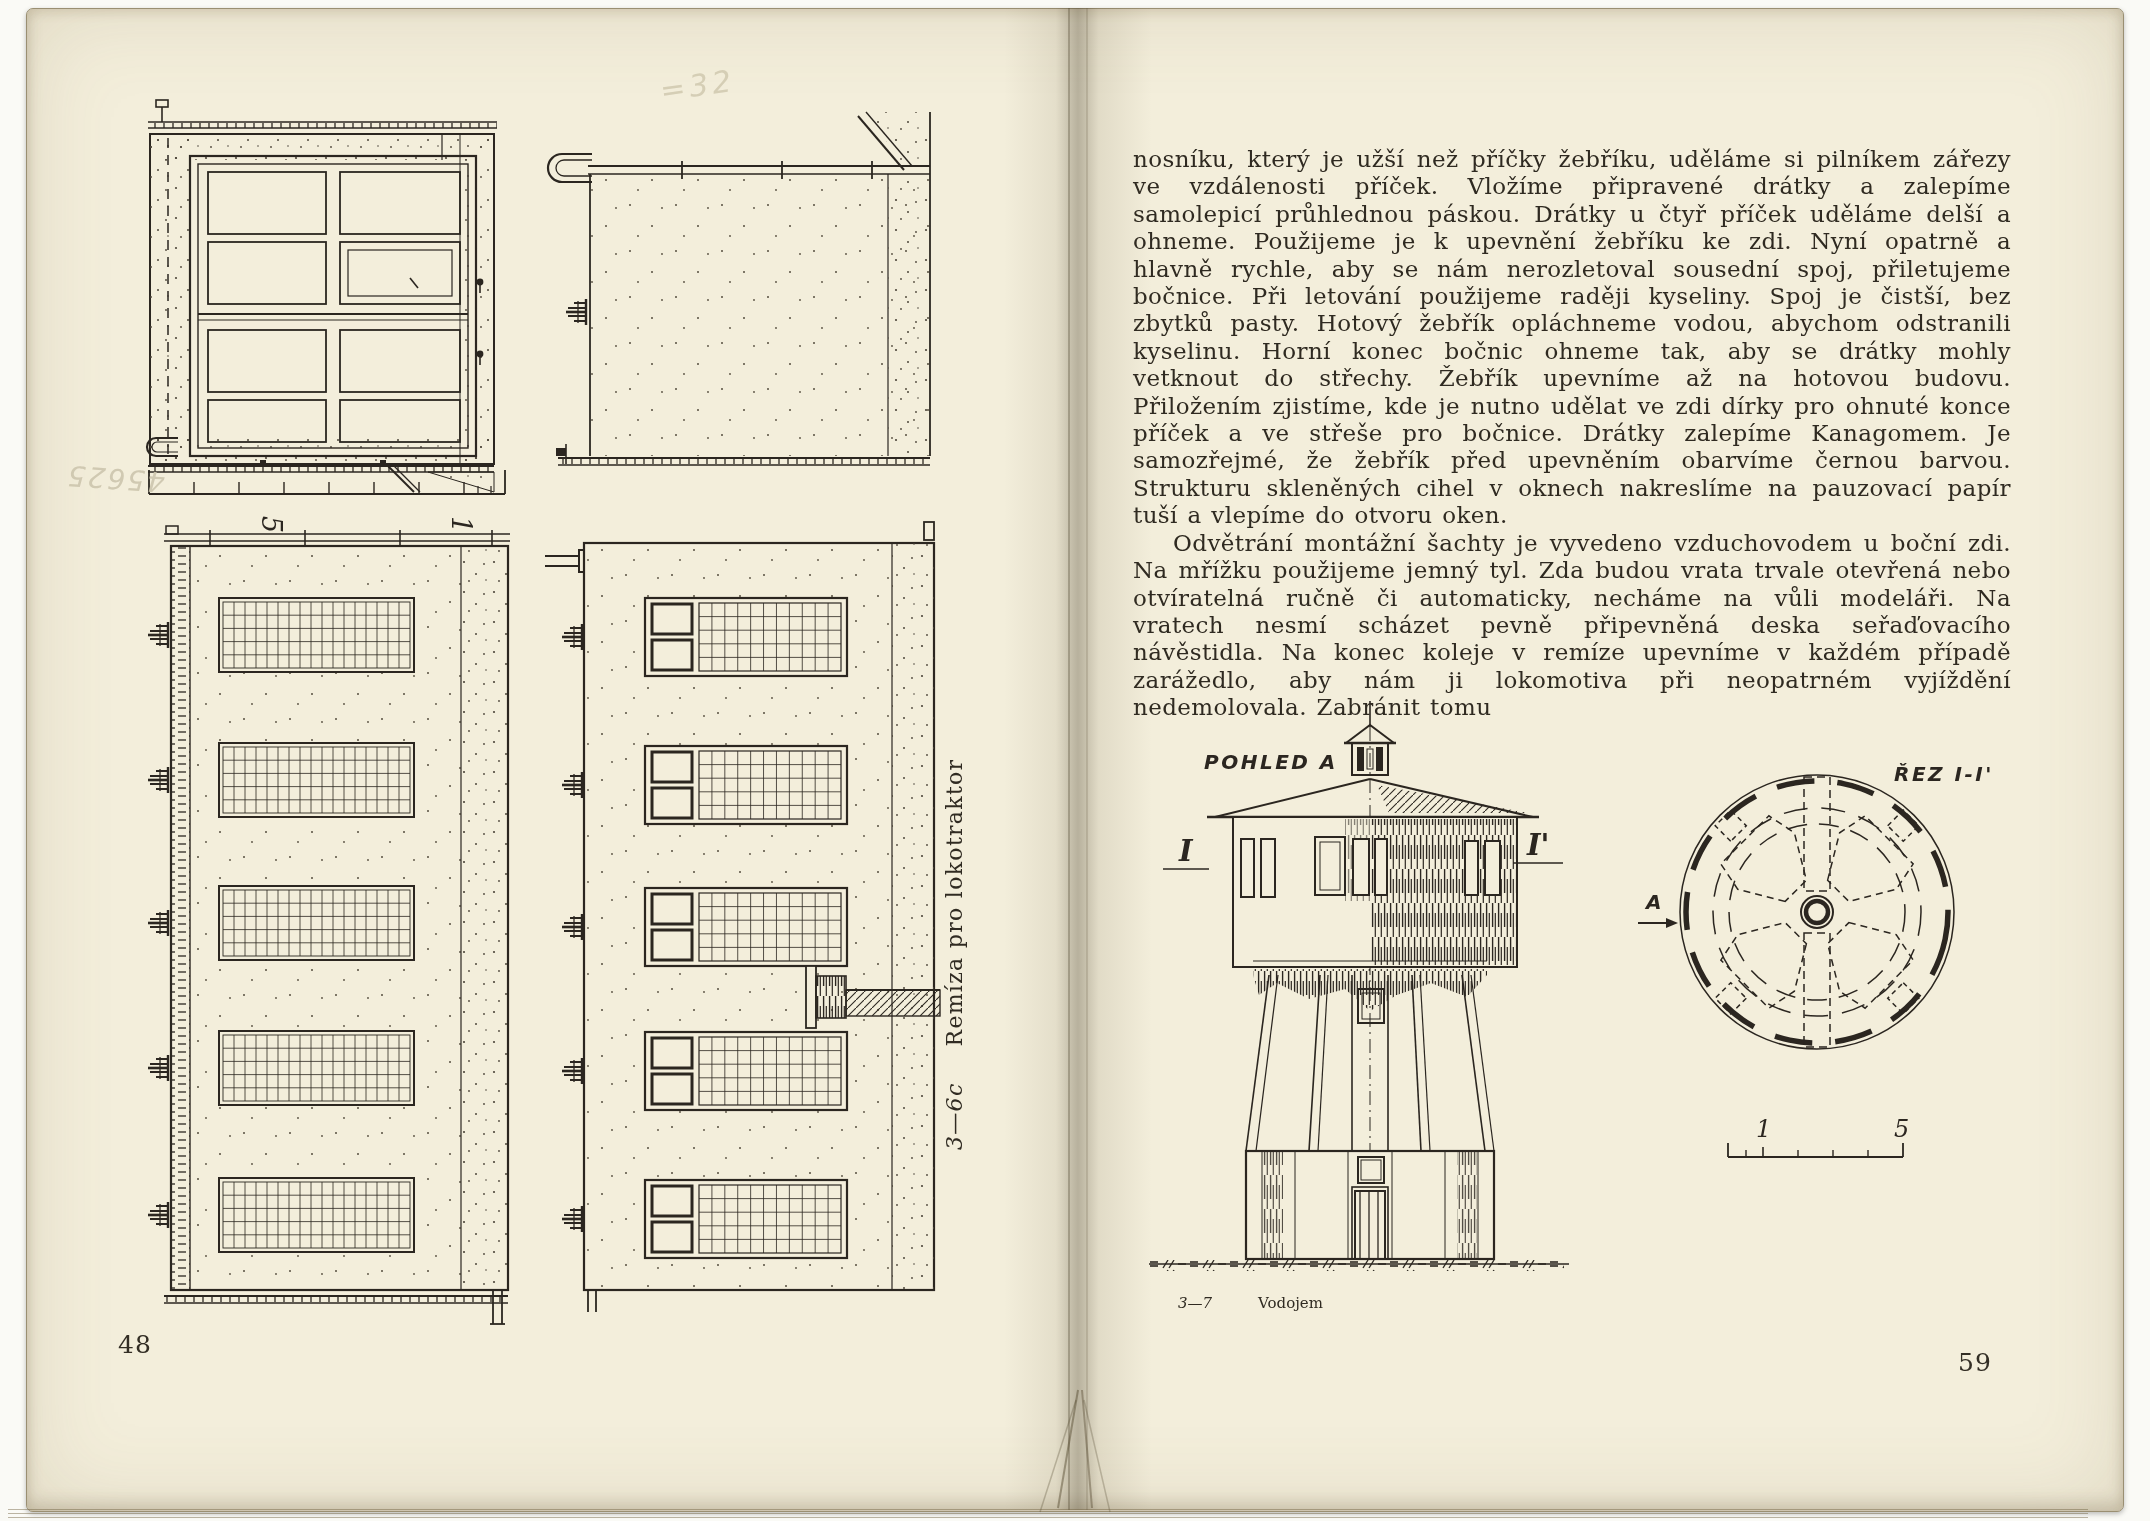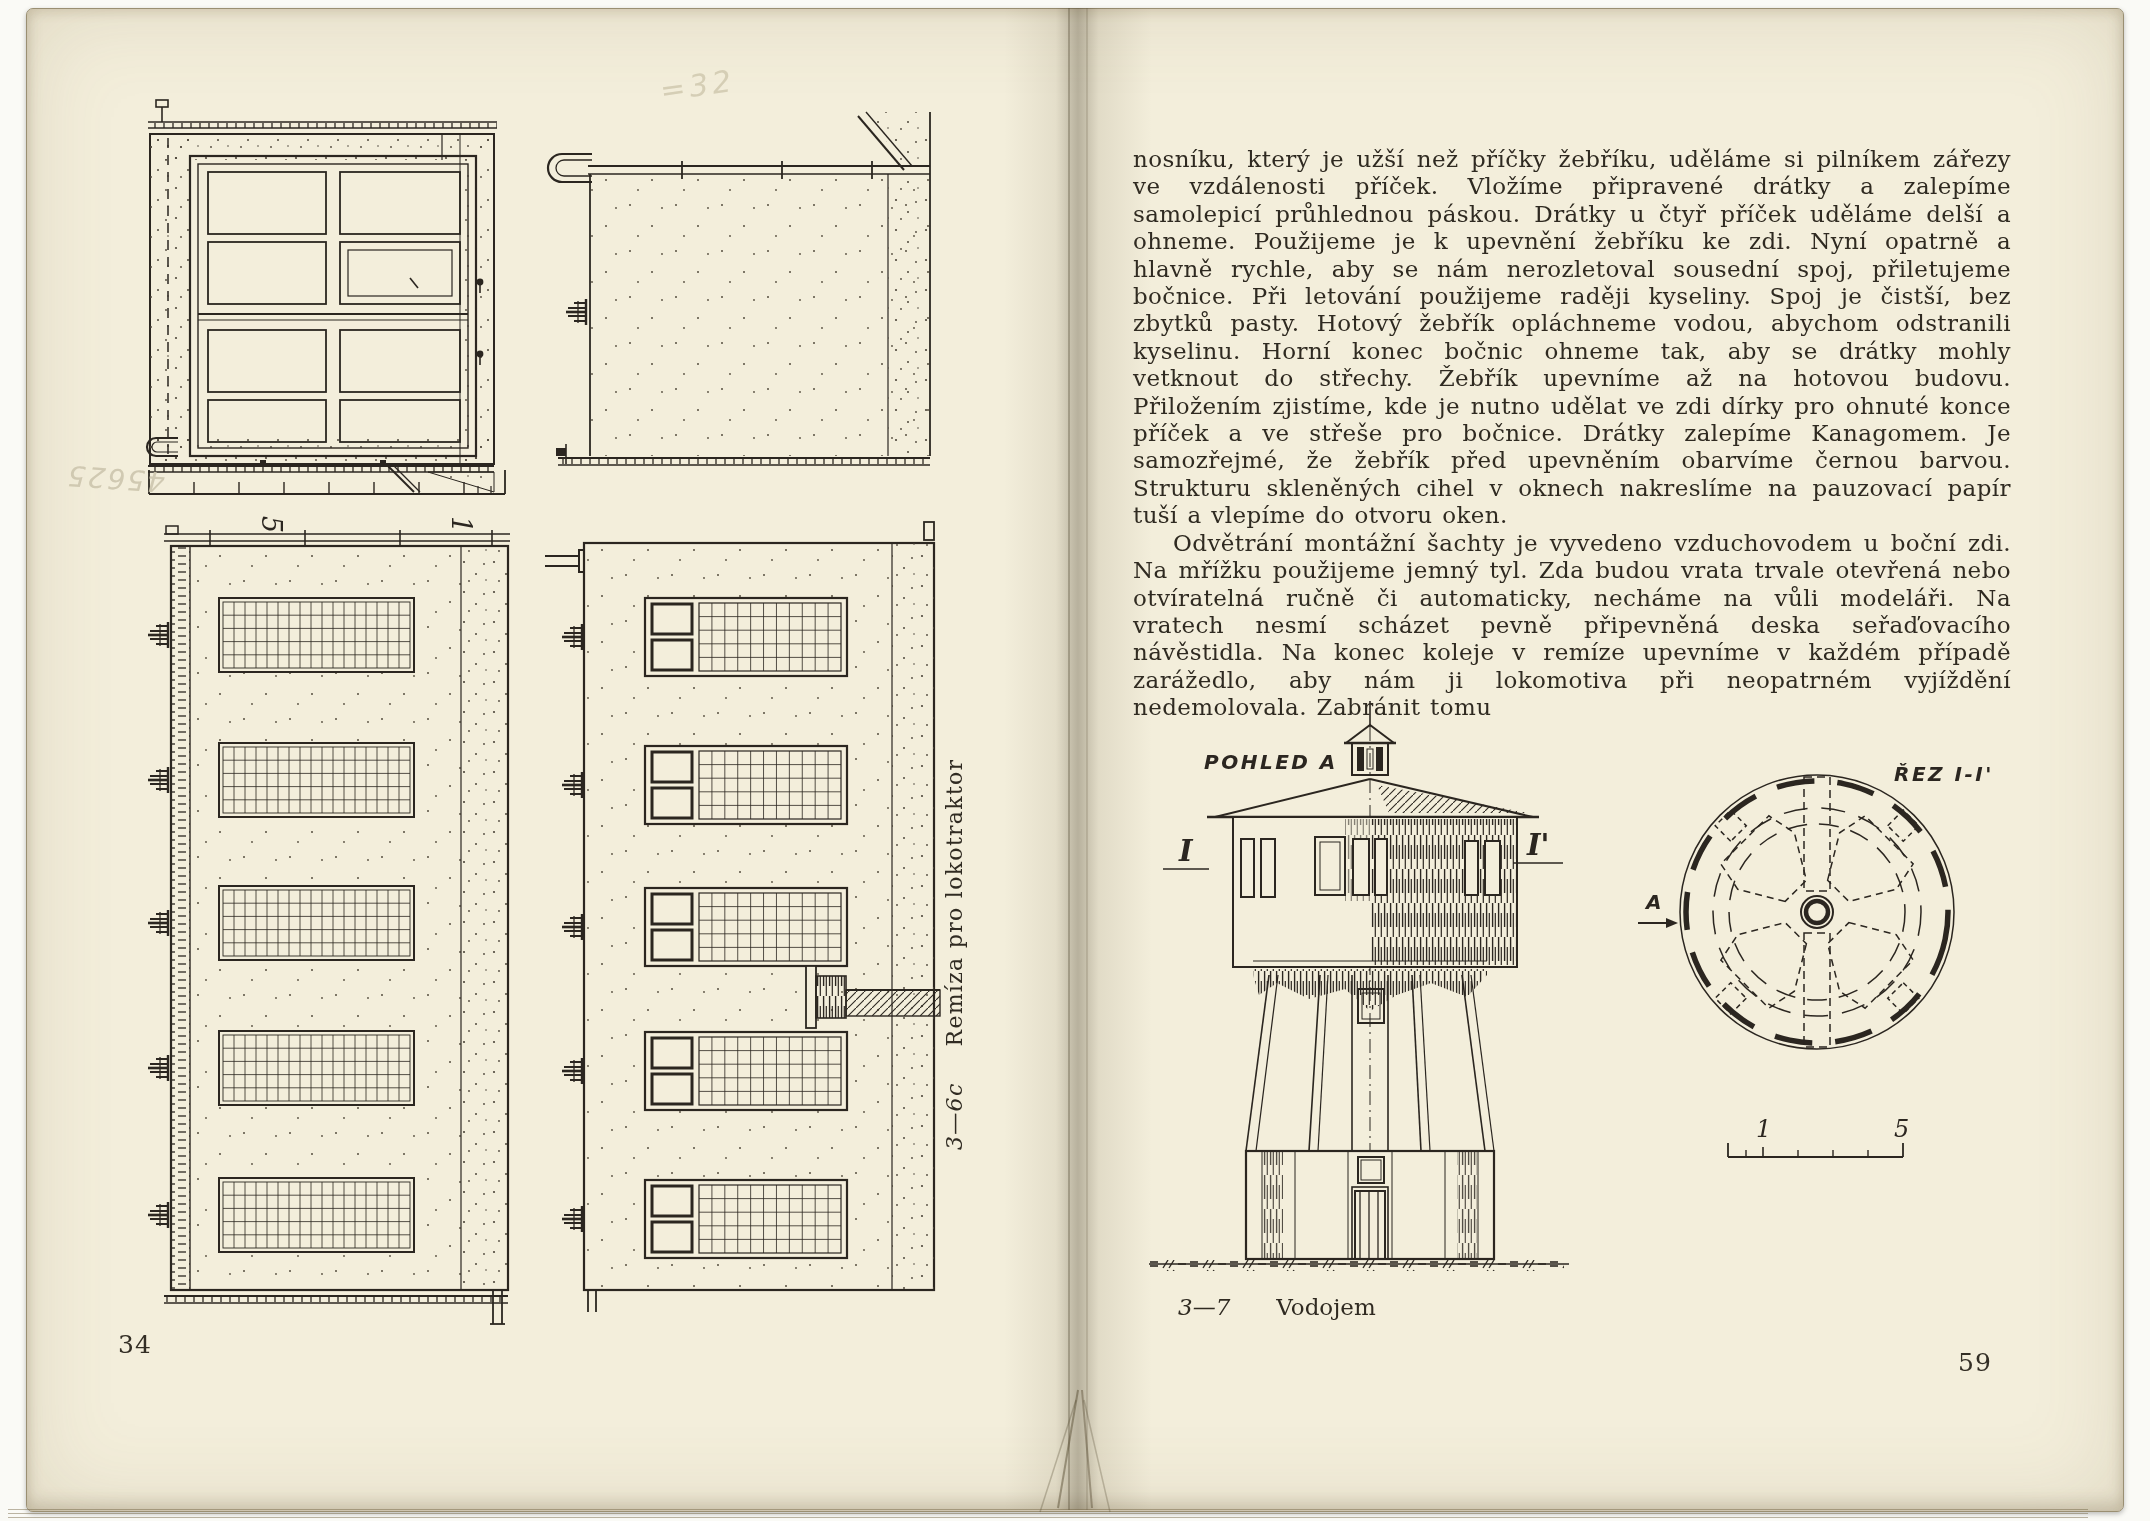--- a/index.html
+++ b/index.html
@@ -25,21 +25,21 @@
   .bodytext p + p{text-indent:40px;}
   .handw-top{position:absolute;left:660px;top:68px;font-family:"DejaVu Sans",sans-serif;
         font-style:italic;font-size:30px;color:#d2cbb2;transform:rotate(-8deg);
         letter-spacing:4px;opacity:.9;}
   .handw-margin{position:absolute;left:66px;top:462px;font-family:"DejaVu Sans",sans-serif;
         font-style:italic;font-size:28px;color:#cdc6ae;transform:rotate(184deg);
         letter-spacing:2px;opacity:.9;}
   .vcap{position:absolute;left:942px;top:800px;height:350px;writing-mode:vertical-rl;
         transform:rotate(180deg);font-size:22px;color:#302b22;letter-spacing:1.3px;white-space:nowrap;}
   .vcap .num{font-style:italic;margin-inline-end:36px;}
-  .fig-cap{position:absolute;left:1178px;top:1294px;font-size:23px;color:#2f2a21;}
+  .fig-cap{position:absolute;left:1178px;top:1294px;font-size:15px;color:#2f2a21;}
   .fig-cap .num{font-style:italic;margin-right:46px;}
   svg{position:absolute;overflow:visible;}
   .ink{stroke:#2b2620;fill:none;}
   .fillp{fill:#f3eedb;stroke:#2b2620;}
   text.hand{font-family:"DejaVu Sans",sans-serif;font-style:italic;font-weight:bold;
         fill:#2b2620;letter-spacing:2.5px;font-size:20px;}
   text.ser{font-family:"DejaVu Serif",serif;font-style:italic;fill:#2b2620;}
 </style>
 </head>
 <body>
@@ -340,21 +340,21 @@
   </g>
 </svg>
 
 <div class="vcap">
   <span class="num">3—6c</span><span>Remíza pro lokotraktor</span>
 </div>
 
 <div class="handw-top">=32</div>
 <div class="handw-margin">45625</div>
 
-<div class="pagenum" style="left:118px;top:1330px">34</div>
+<div class="pagenum" style="left:118px;top:1330px">48</div>
 
 <div class="bodytext">
   <p>nosníku, který je užší než příčky žebříku, uděláme si pilníkem zářezy ve vzdálenosti příček. Vložíme připravené drátky a zalepíme samolepicí průhlednou páskou. Drátky u čtyř příček uděláme delší a ohneme. Použijeme je k upevnění žebříku ke zdi. Nyní opatrně a hlavně rychle, aby se nám nerozletoval sousední spoj, přiletujeme bočnice. Při letování použijeme raději kyseliny. Spoj je čistší, bez zbytků pasty. Hotový žebřík opláchneme vodou, abychom odstranili kyselinu. Horní konec bočnic ohneme tak, aby se drátky mohly vetknout do střechy. Žebřík upevníme až na hotovou budovu. Přiložením zjistíme, kde je nutno udělat ve zdi dírky pro ohnuté konce příček a ve střeše pro bočnice. Drátky zalepíme Kanagomem. Je samozřejmé, že žebřík před upevněním obarvíme černou barvou. Strukturu skleněných cihel v oknech nakreslíme na pauzovací papír tuší a vlepíme do otvoru oken.</p>
   <p>Odvětrání montážní šachty je vyvedeno vzduchovodem u boční zdi. Na mřížku použijeme jemný tyl. Zda budou vrata trvale otevřená nebo otvíratelná ručně či automaticky, necháme na vůli modeláři. Na vratech nesmí scházet pevně připevněná deska seřaďovacího návěstidla. Na konec koleje v remíze upevníme v každém případě zarážedlo, aby nám ji lokomotiva při neopatrném vyjíždění nedemolovala. Zabránit tomu</p>
 </div>
 
 <svg style="left:1149px;top:699px" width="441" height="592" viewBox="0 0 441 592">
   <text class="hand" x="55" y="70">POHLED A</text>
   <line x1="221" y1="28" x2="221" y2="560" class="ink" stroke-width="1" stroke-dasharray="14 5 2 5"></line>
   <g>

